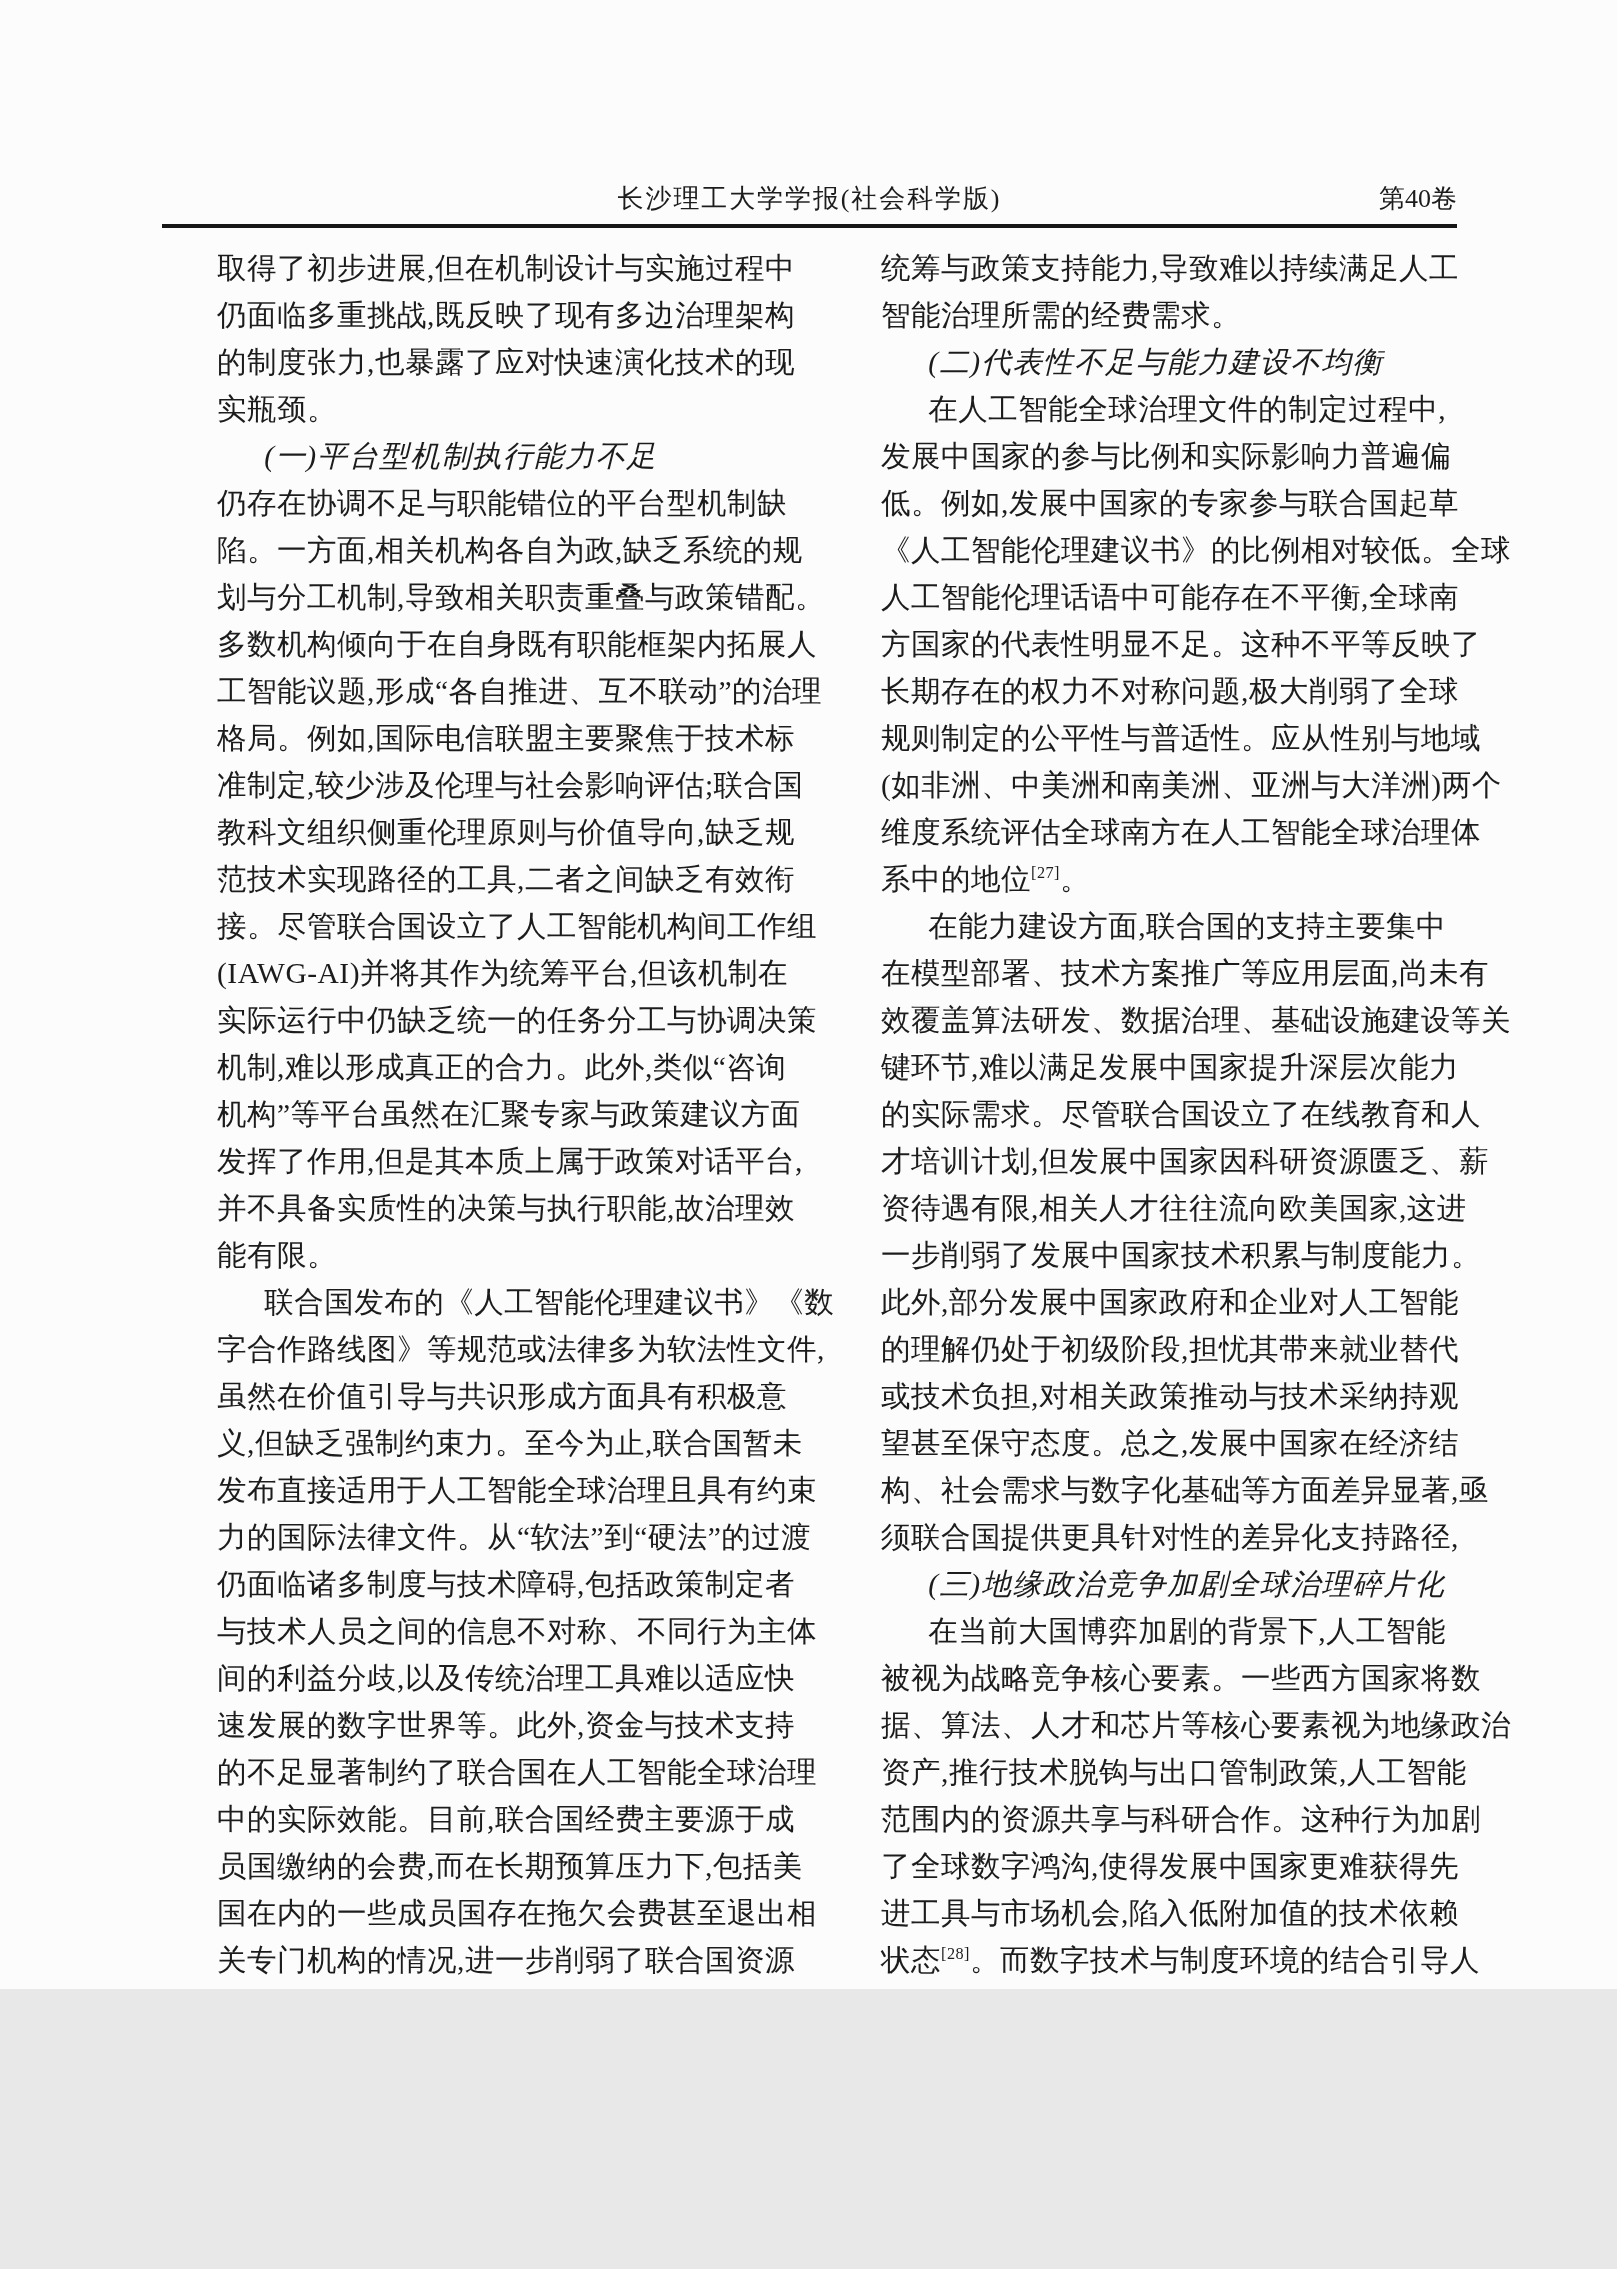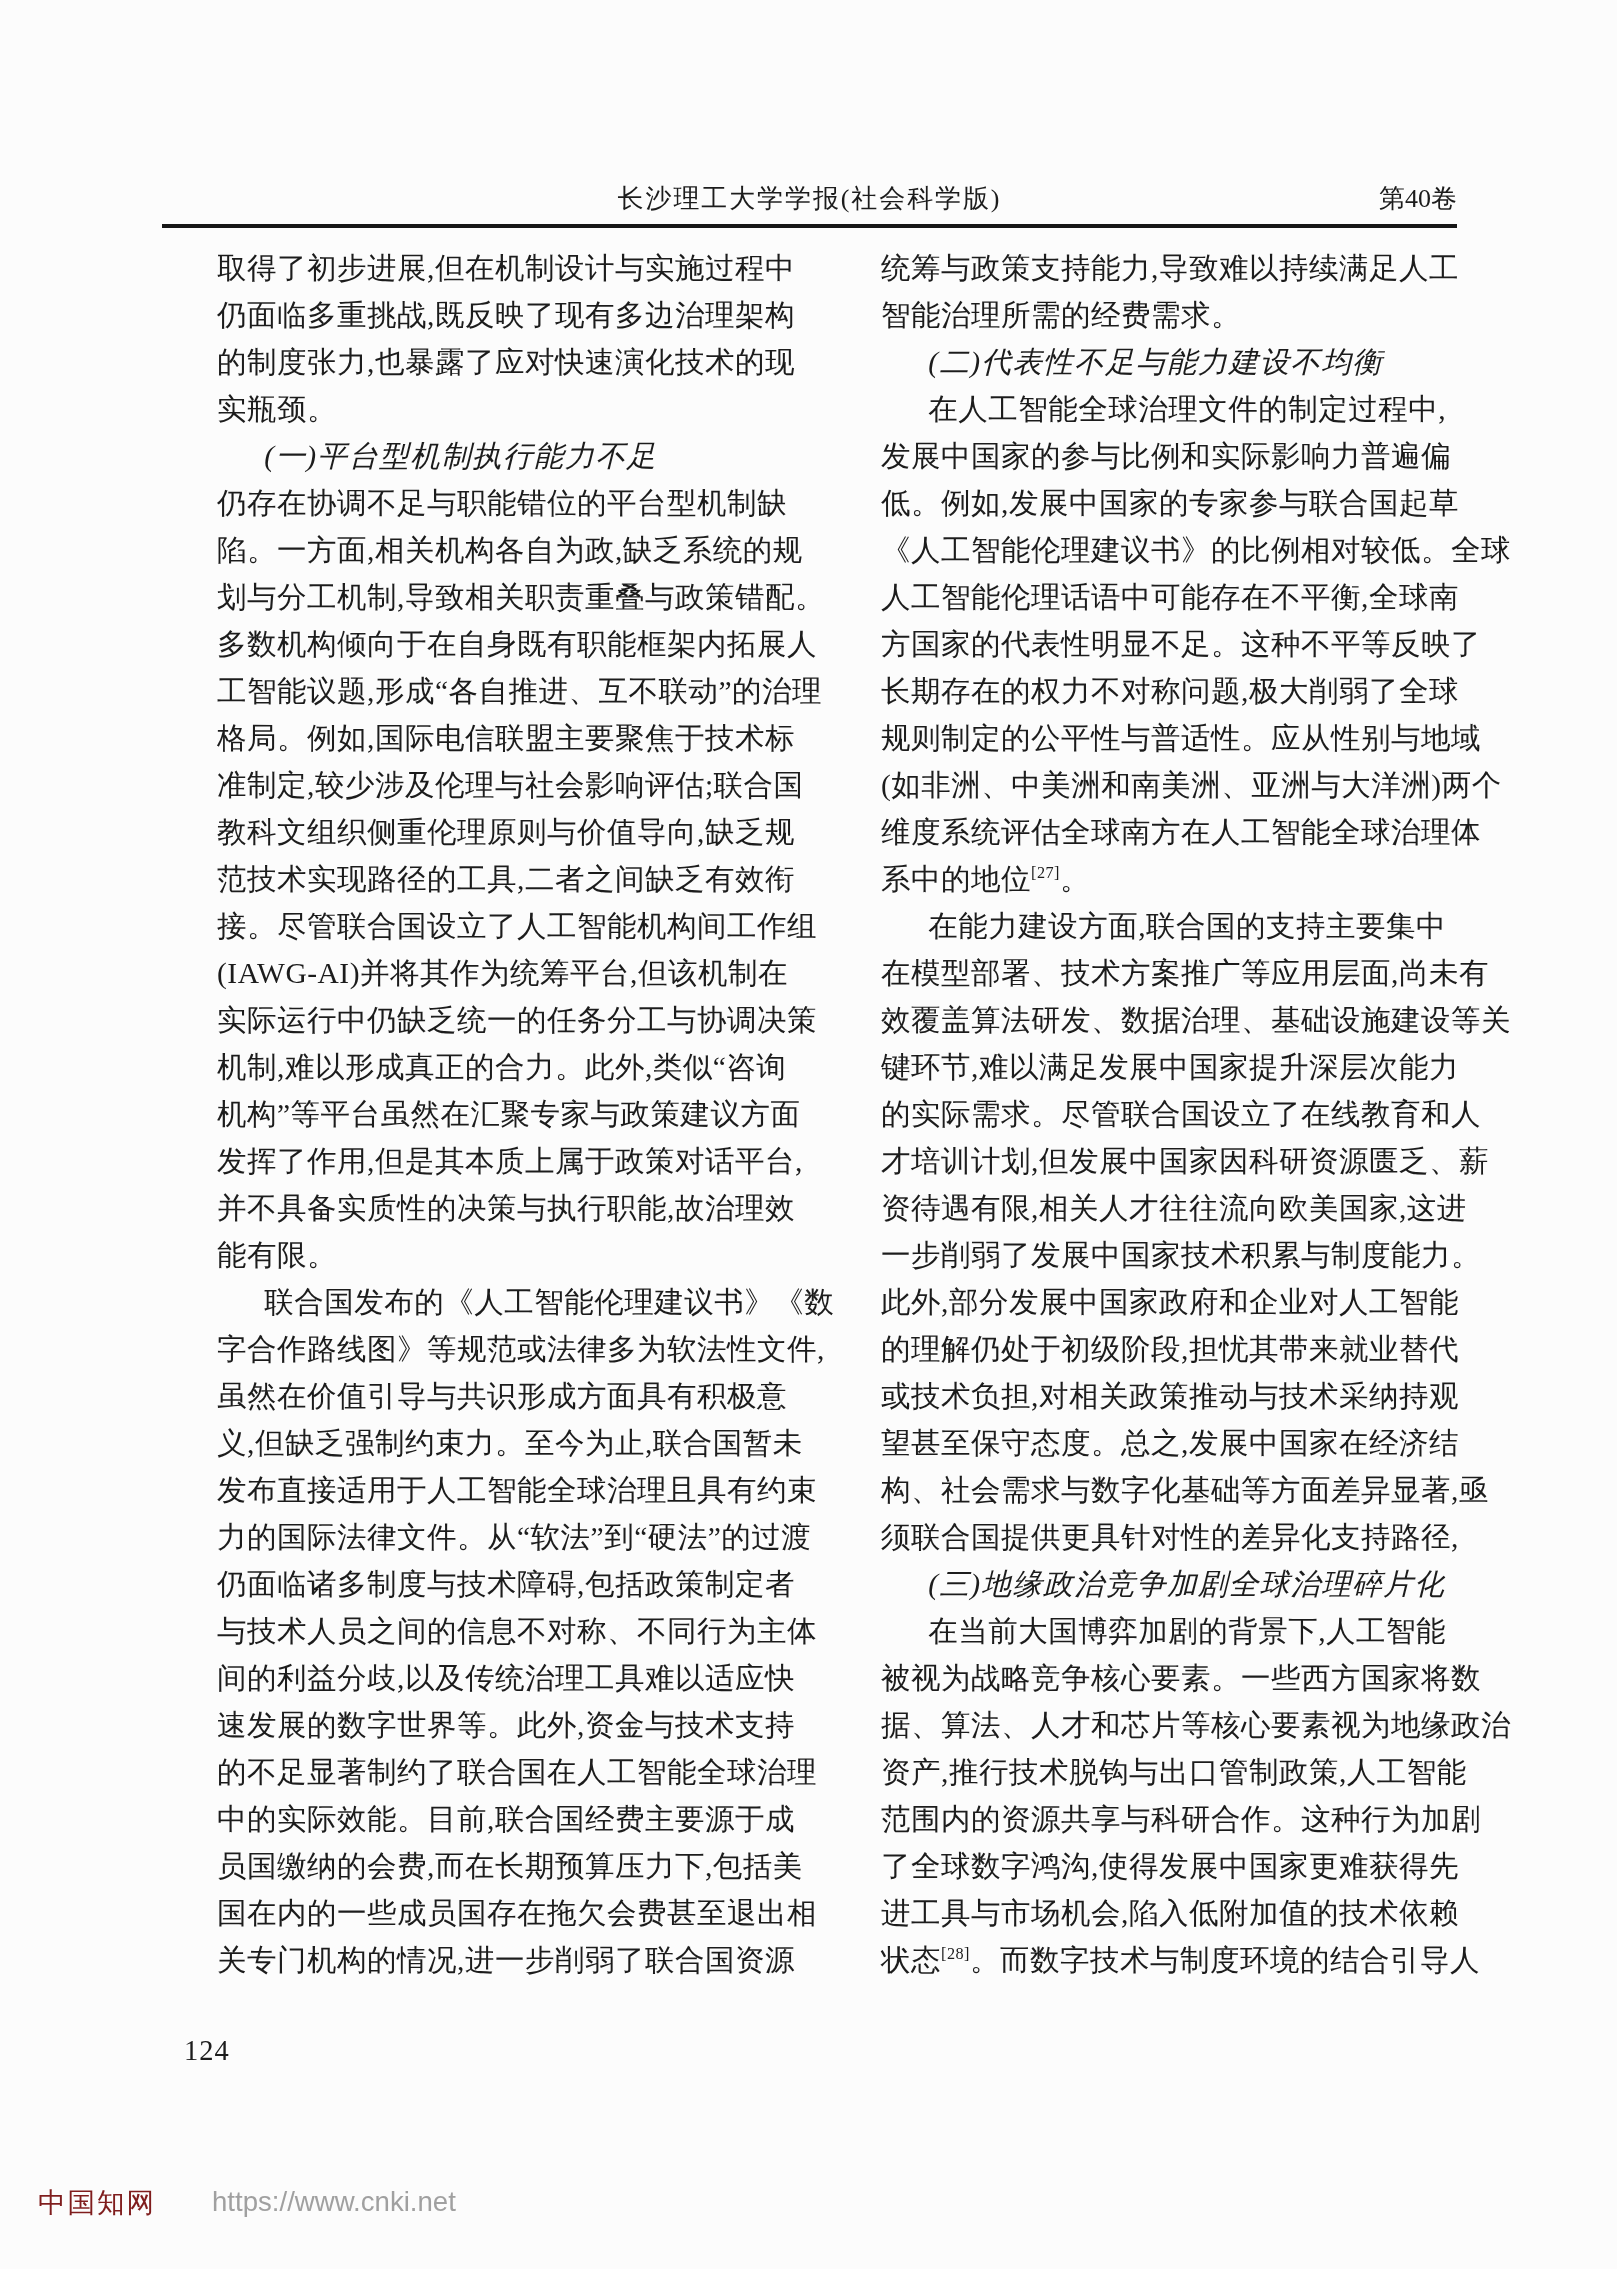--- a/index.html
+++ b/index.html
@@ -3,21 +3,21 @@
 <meta charset="utf-8">
 <style>
   html, body {
     margin: 0;
     padding: 0;
     background: #e8e8e8;
   }
   .page {
     position: relative;
     width: 1618px;
-    height: 2269px;
+    height: 1989px;
     background: #fcfcfc;
     font-family: "Liberation Serif", "DejaVu Serif", serif;
     color: #1c1c1c;
     overflow: hidden;
   }
   .page-header {
     position: absolute;
     top: 181px;
     left: 162px;
     width: 1295px;

